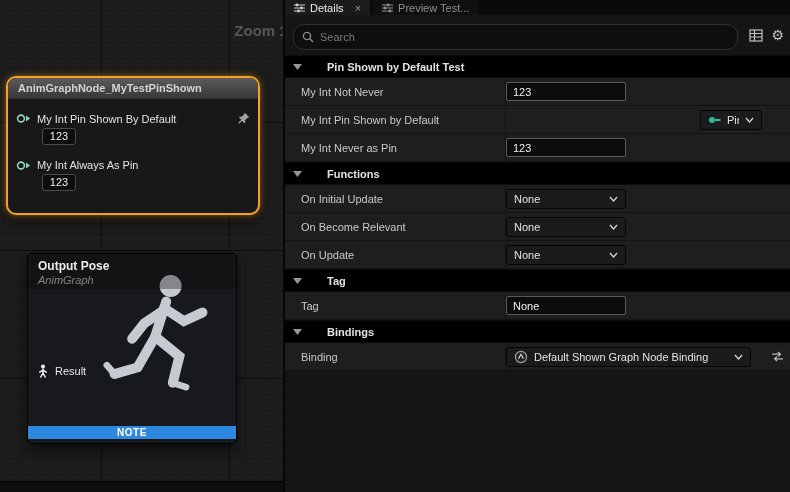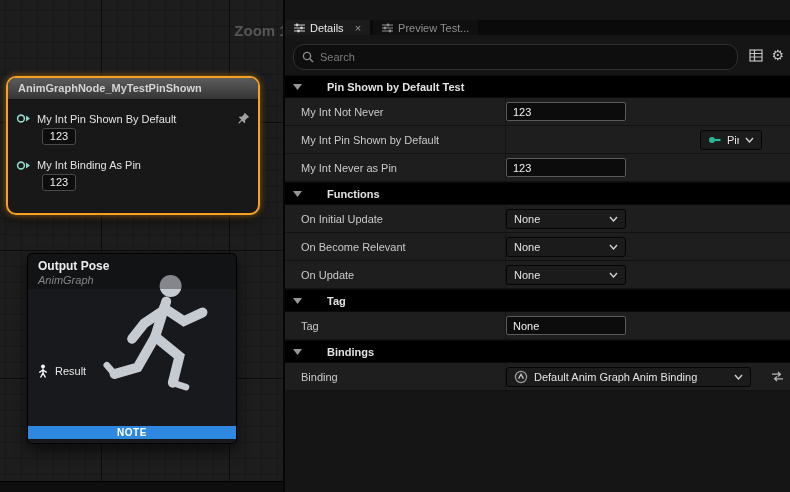--- a/index.html
+++ b/index.html
@@ -62,21 +62,21 @@
   .graph-bottom-strip {
     position:absolute; left:0; right:0; bottom:0; height:11px;
     background:#0e0e0e; border-top:1px solid #000;
   }
 
   
   .details {
     position:absolute; left:283px; top:0; width:507px; height:492px;
     background:#151515; border-left:2px solid #060606;
   }
-  .tabbar { display:flex; height:15px; background:#0a0a0a; align-items:stretch;margin-top:20px; }
+  .tabbar { display:flex; height:15px; background:#0a0a0a; align-items:stretch; }
   .tab { display:flex; align-items:center; gap:5px; padding:0 9px; font-size:11px; cursor:default; }
   .tab.active { background:#1b1b1b; color:#e8e8e8; }
   .tab.inactive { background:#101010; color:#8f8f8f; margin-left:3px; }
   .tab-close { color:#9a9a9a; font-size:11px; margin-left:6px; }
   .searchrow { position:relative; height:40px; background:#151515; }
   .search-box {
     position:absolute; left:8px; right:52px; top:9px; height:22px;
     background:#0e0e0e; border:1px solid #2f2f2f; border-radius:11px;
     display:flex; align-items:center; padding:12px 8px; gap:6px;
   }
@@ -136,21 +136,21 @@
           <svg width="13" height="13" viewBox="0 0 13 13">
             <path d="M8 1l4 4-1 1-.6-.1L8 8.3l.3 2-.9.9L5 8.8l-2.7 2.7-.9-.2.2-.9L4.3 7.7 1.9 5.3l.9-.9 2 .3L7.1 2.3 7 1.7z" fill="#a2a2a2"></path>
           </svg>
         </div>
         <span class="pin-value">123</span>
         <div class="pin-row">
           <svg class="node-pin-icon" width="15" height="11" viewBox="0 0 15 11">
             <circle cx="5" cy="5.5" r="3.4" fill="none" stroke="#8fd6c2" stroke-width="1.6"></circle>
             <polygon points="10,2.6 14,5.5 10,8.4" fill="#8fd6c2"></polygon>
           </svg>
-          <span class="pin-label">My Int Binding As Pin</span>
+          <span class="pin-label">My Int Always As Pin</span>
         </div>
         <span class="pin-value">123</span>
       </div>
     </div>
 
     <div class="node2">
       <svg class="mannequin" width="160" height="165" viewBox="0 0 120 150">
         <g stroke="#c6cad1" stroke-width="9" stroke-linecap="round" fill="none">
           <path d="M62 34 L52 66"></path>
           <path d="M60 40 L78 52 L95 44"></path>
@@ -316,21 +316,21 @@
       <span class="section-title">Bindings</span>
     </div>
     <div class="prop-row">
       <div class="prop-name">Binding</div>
       <div class="prop-value">
         <div class="dropdown binding-dd">
           <svg width="14" height="14" viewBox="0 0 14 14">
             <circle cx="7" cy="7" r="5.6" fill="#242424" stroke="#9a9a9a" stroke-width="1.2"></circle>
             <path d="M4.6 8.6 L7 4.2 L9.4 8.6" stroke="#cfcfcf" stroke-width="1.2" fill="none"></path>
           </svg>
-          <span class="dd-label">Default Anim Graph Anim Binding</span>
+          <span class="dd-label">Default Shown Graph Node Binding</span>
           <svg width="9" height="6" viewBox="0 0 9 6">
               <path d="M1 1l3.5 4L8 1" stroke="#d0d0d0" stroke-width="1.4" fill="none"></path>
             </svg>
         </div>
         <span class="bind-reset">
           <svg width="13" height="11" viewBox="0 0 13 11">
             <path d="M1 3.2h8 M7 1l2.4 2.2L7 5.4" stroke="#b5b5b5" stroke-width="1.3" fill="none"></path>
             <path d="M12 7.8H4 M6 5.6L3.6 7.8 6 10" stroke="#b5b5b5" stroke-width="1.3" fill="none"></path>
           </svg>
         </span>

